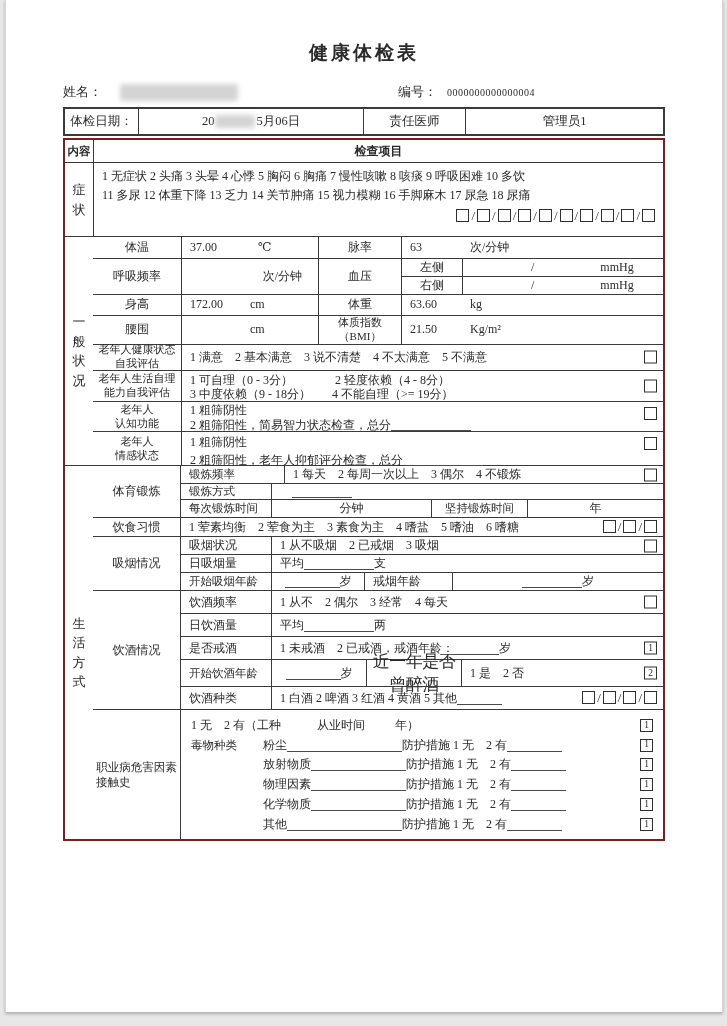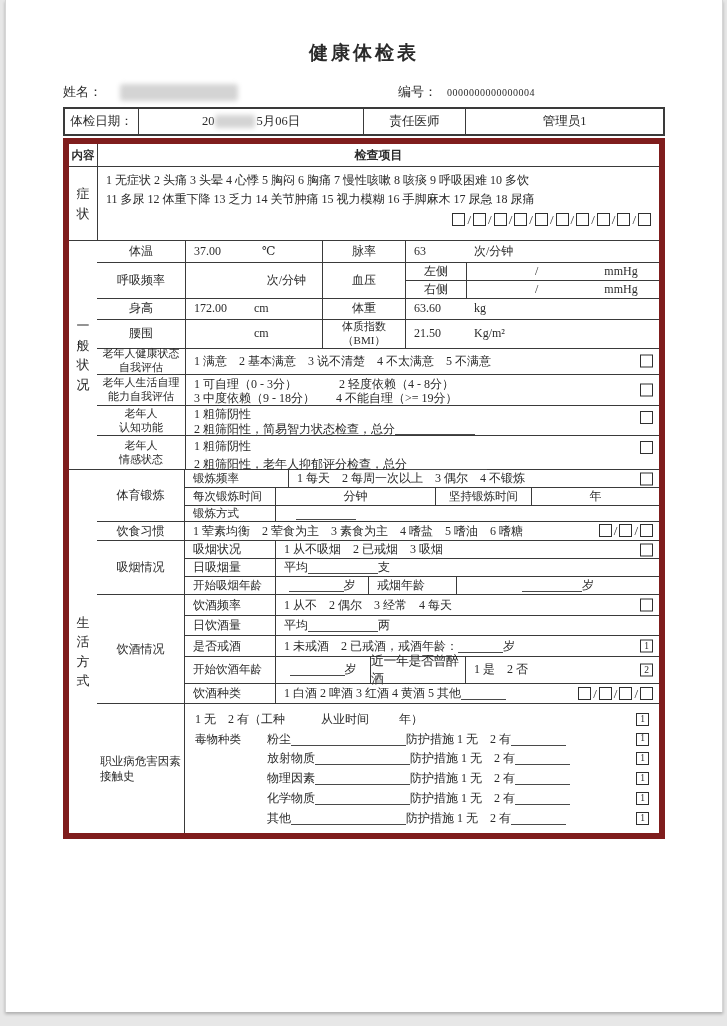--- a/index.html
+++ b/index.html
@@ -22,21 +22,21 @@
   .blur{display:inline-block;background:#d4d4d4;filter:blur(2.5px);border-radius:3px;}
   .blur.name{width:118px;height:17px;margin-left:18px;}
   .blur.date{width:40px;height:13px;vertical-align:-2px;margin:0 1px;}
   .no-val{font-size:10px;letter-spacing:.5px;margin-left:6px;}
   .spacer{flex:1;}
   
   .inforow{display:flex;margin:0 57px;border:2px solid #3a3a3a;height:25px;font-size:12.5px;}
   .inforow>div{display:flex;align-items:center;justify-content:center;border-left:1.5px solid #3a3a3a;box-sizing:border-box;}
   .inforow>div:first-child{border-left:none;}
   
-  .grid{margin:2px 57px 0 57px;border:6px solid #7f1d1d;font-size:12px;}
+  .grid{margin:2px 57px 0 57px;border:2px solid #7f1d1d;font-size:12px;}
   .tr{display:flex;border-top:1.5px solid #3a3a3a;box-sizing:border-box;}
   .tr:first-child{border-top:none;}
   .c{box-sizing:border-box;display:flex;align-items:center;justify-content:center;border-left:1.5px solid #3a3a3a;}
   .tr>.c:first-child,.gr>.c:first-child{border-left:none;}
   .rail{width:28px;flex:0 0 28px;}
   .rail span{display:block;width:14px;margin:0 auto;word-break:break-all;line-height:1.5;text-align:center;font-size:13px;}
   .colgrp{flex:1;display:flex;flex-direction:column;min-width:0;}
   .gr{display:flex;flex:1;border-top:1.2px solid #3a3a3a;box-sizing:border-box;}
   .colgrp>.gr:first-child{border-top:none;}
   .hdr{font-weight:bold;}
@@ -237,31 +237,31 @@
         <div class="gr">
           <div class="c" style="width:87px;">体育锻炼</div>
           <div class="colgrp" style="border-left:1.2px solid #3a3a3a;">
             <div class="gr" style="height:25px;">
               <div class="c left" style="width:90px;font-size:11.5px;">锻炼频率</div>
               <div class="c left rel" style="flex:1;margin-left:13px;">
                 <span class="pre">1 每天    2 每周一次以上    3 偶尔    4 不锻炼</span>
                 <span class="cb boxmid"></span>
               </div>
             </div>
+            <div class="gr" style="height:25px;">
+              <div class="c left" style="width:90px;font-size:11.5px;">锻炼方式</div>
+              <div class="c left" style="flex:1;">
+                  <span class="u u60" style="margin-left:12px;"></span>
+                </div>
+            </div>
             <div class="gr" style="height:28px;">
               <div class="c left" style="width:90px;font-size:11.5px;">每次锻炼时间</div>
               <div class="c" style="width:160px;">分钟</div>
               <div class="c" style="width:96px;font-size:11.5px;">坚持锻炼时间</div>
               <div class="c" style="flex:1;">年</div>
-            </div>
-            <div class="gr" style="height:25px;">
-              <div class="c left" style="width:90px;font-size:11.5px;">锻炼方式</div>
-              <div class="c left" style="flex:1;">
-                  <span class="u u60" style="margin-left:12px;"></span>
-                </div>
             </div>
           </div>
         </div>
 
         <div class="gr" style="height:30px;">
           <div class="c" style="width:87px;">饮食习惯</div>
           <div class="c left" style="flex:1;">
             <span class="pre">1 荤素均衡    2 荤食为主    3 素食为主    4 嗜盐    5 嗜油    6 嗜糖</span>
             <span style="margin-left:auto;margin-right:6px;"><span class="cb"></span><span class="sl">/</span><span class="cb"></span><span class="sl">/</span><span class="cb"></span></span>
           </div>
@@ -326,21 +326,21 @@
                   <span>岁</span>
                 <span class="cbn boxmid">1</span>
               </div>
             </div>
             <div class="gr" style="height:27px;">
               <div class="c left" style="width:90px;font-size:11.5px;">开始饮酒年龄</div>
               <div class="c" style="width:95px;">
                   <span class="u u55"></span>
                   <span>岁</span>
                 </div>
-              <div class="c" style="width:95px;font-size:13px;letter-spacing:-.5px;">近一年是否曾醉酒</div>
+              <div class="c" style="width:95px;font-size:17px;letter-spacing:-.5px;text-align:center;">近一年是否曾醉酒</div>
               <div class="c left rel" style="flex:1;">
                 <span class="pre">1 是    2 否</span>
                 <span class="cbn boxmid">2</span>
               </div>
             </div>
             <div class="gr" style="height:27px;">
               <div class="c left" style="width:90px;">饮酒种类</div>
               <div class="c left" style="flex:1;">
                 <span class="pre">1 白酒 2 啤酒 3 红酒 4 黄酒 5 其他</span>
                   <span class="u u45"></span>

